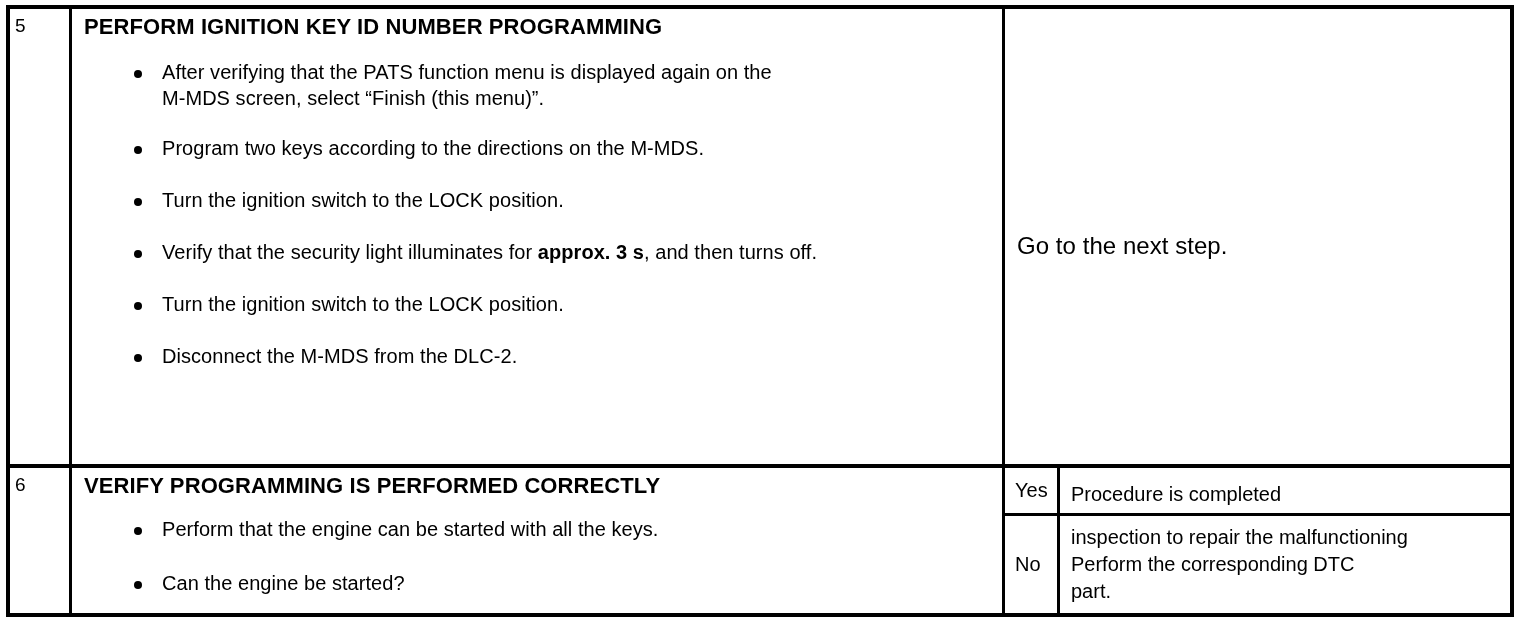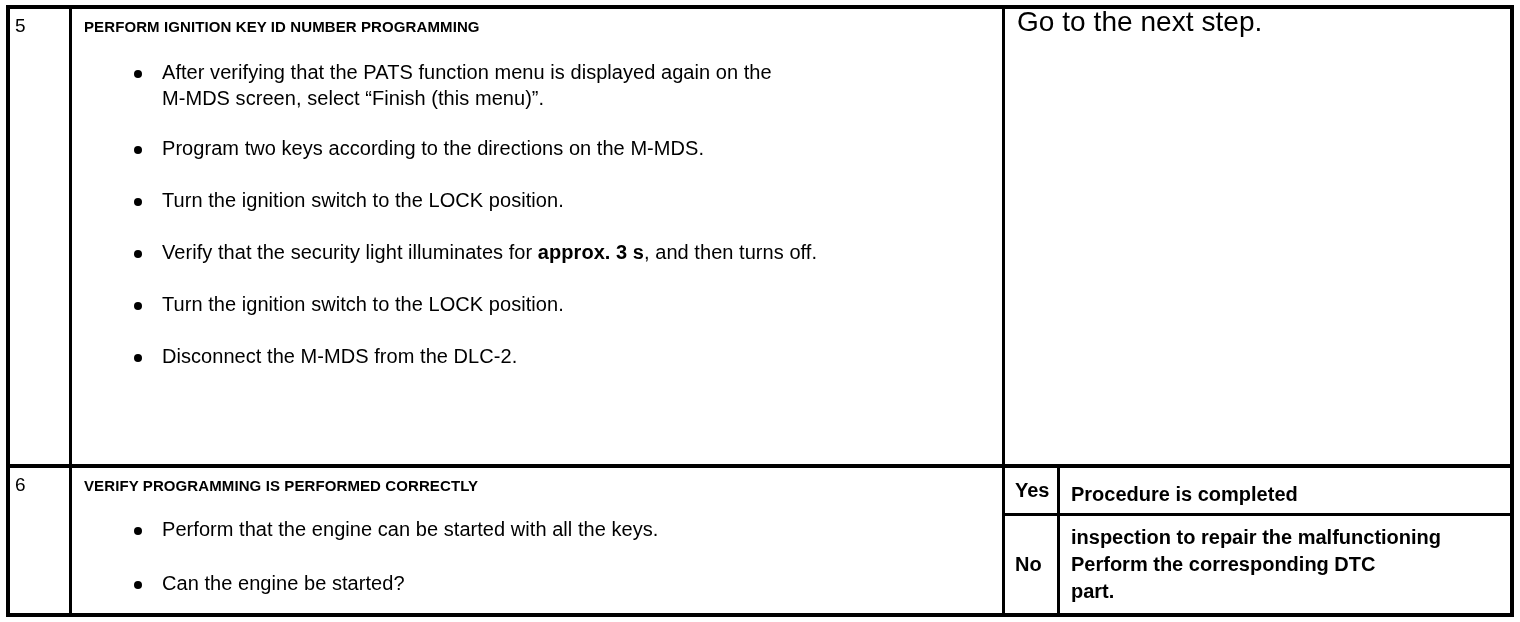--- a/index.html
+++ b/index.html
@@ -74,21 +74,21 @@
   }
 
   .step-number {
     font-size: 19px;
     line-height: 19px;
     padding: 7px 0 0 5px;
     letter-spacing: 0px;
   }
 
   .step-title {
-    font-size: 15px;
+    font-size: 22px;
     font-weight: bold;
     line-height: 22px;
     padding: 7px 0 0 12px;
     letter-spacing: 0.1px;
     white-space: nowrap;
   }
 
   .bullets {
     list-style: none;
     margin: 0;
@@ -116,29 +116,30 @@
     width: 8px;
     height: 8px;
     border-radius: 50%;
     background: #000000;
   }
   .bullet .line { display: block; white-space: nowrap; }
   .bullet b { font-weight: bold; text-align: right; }
 
   
   .action-simple {
-    font-size: 28px;
+    font-size: 24px;
     line-height: 26px;
     padding-left: 12px;
+    padding-top: 224px;
     letter-spacing: 0.05px;
   }
 
   .yn-wrap {
     position: absolute;
-    left: 0; top: 0; right: 0; bottom: 0; font-weight: bold;
+    left: 0; top: 0; right: 0; bottom: 0;
   }
   .yn-row {
     position: absolute;
     left: 0;
     right: 0;
     box-sizing: border-box;
   }
   .yn-row.r1 { top: 0px;  height: 45px; }
   .yn-row.r2 { top: 45px; bottom: 0; border-top: 3px solid #000000; }
 

